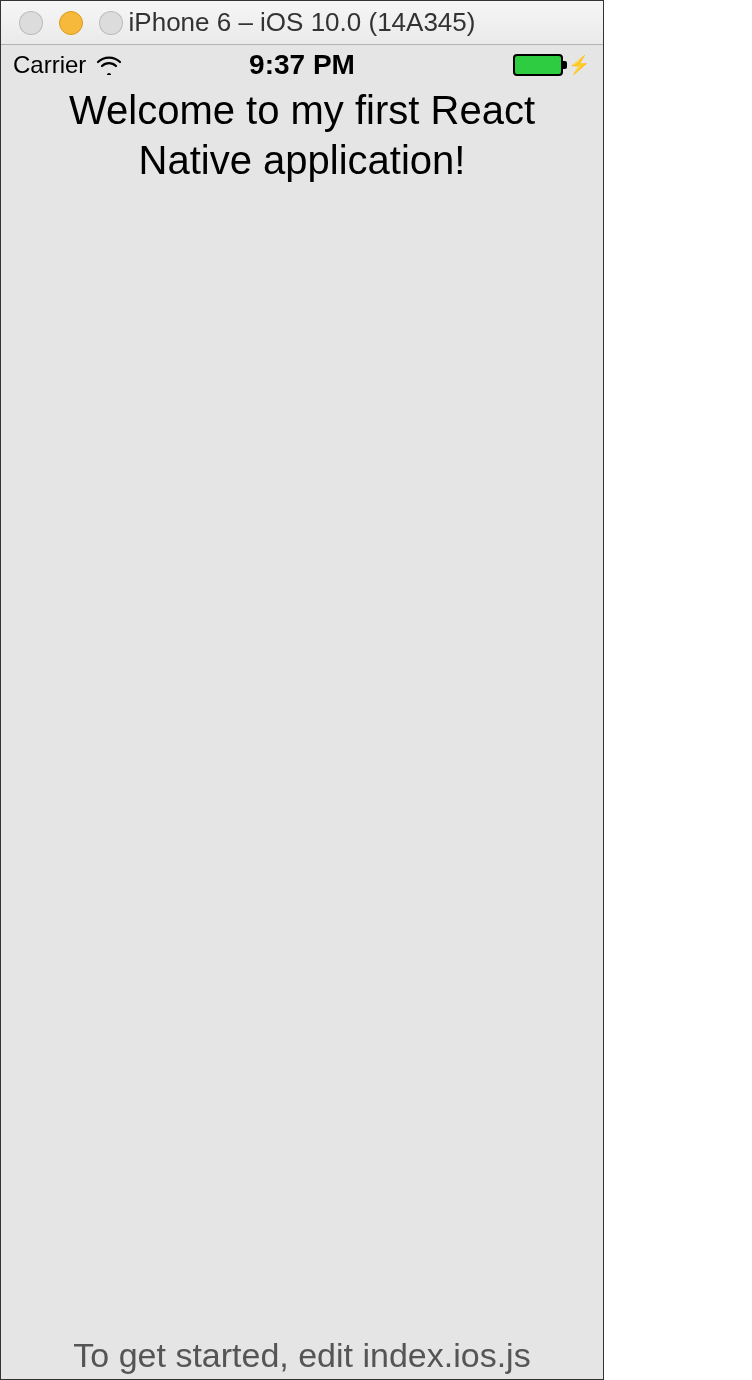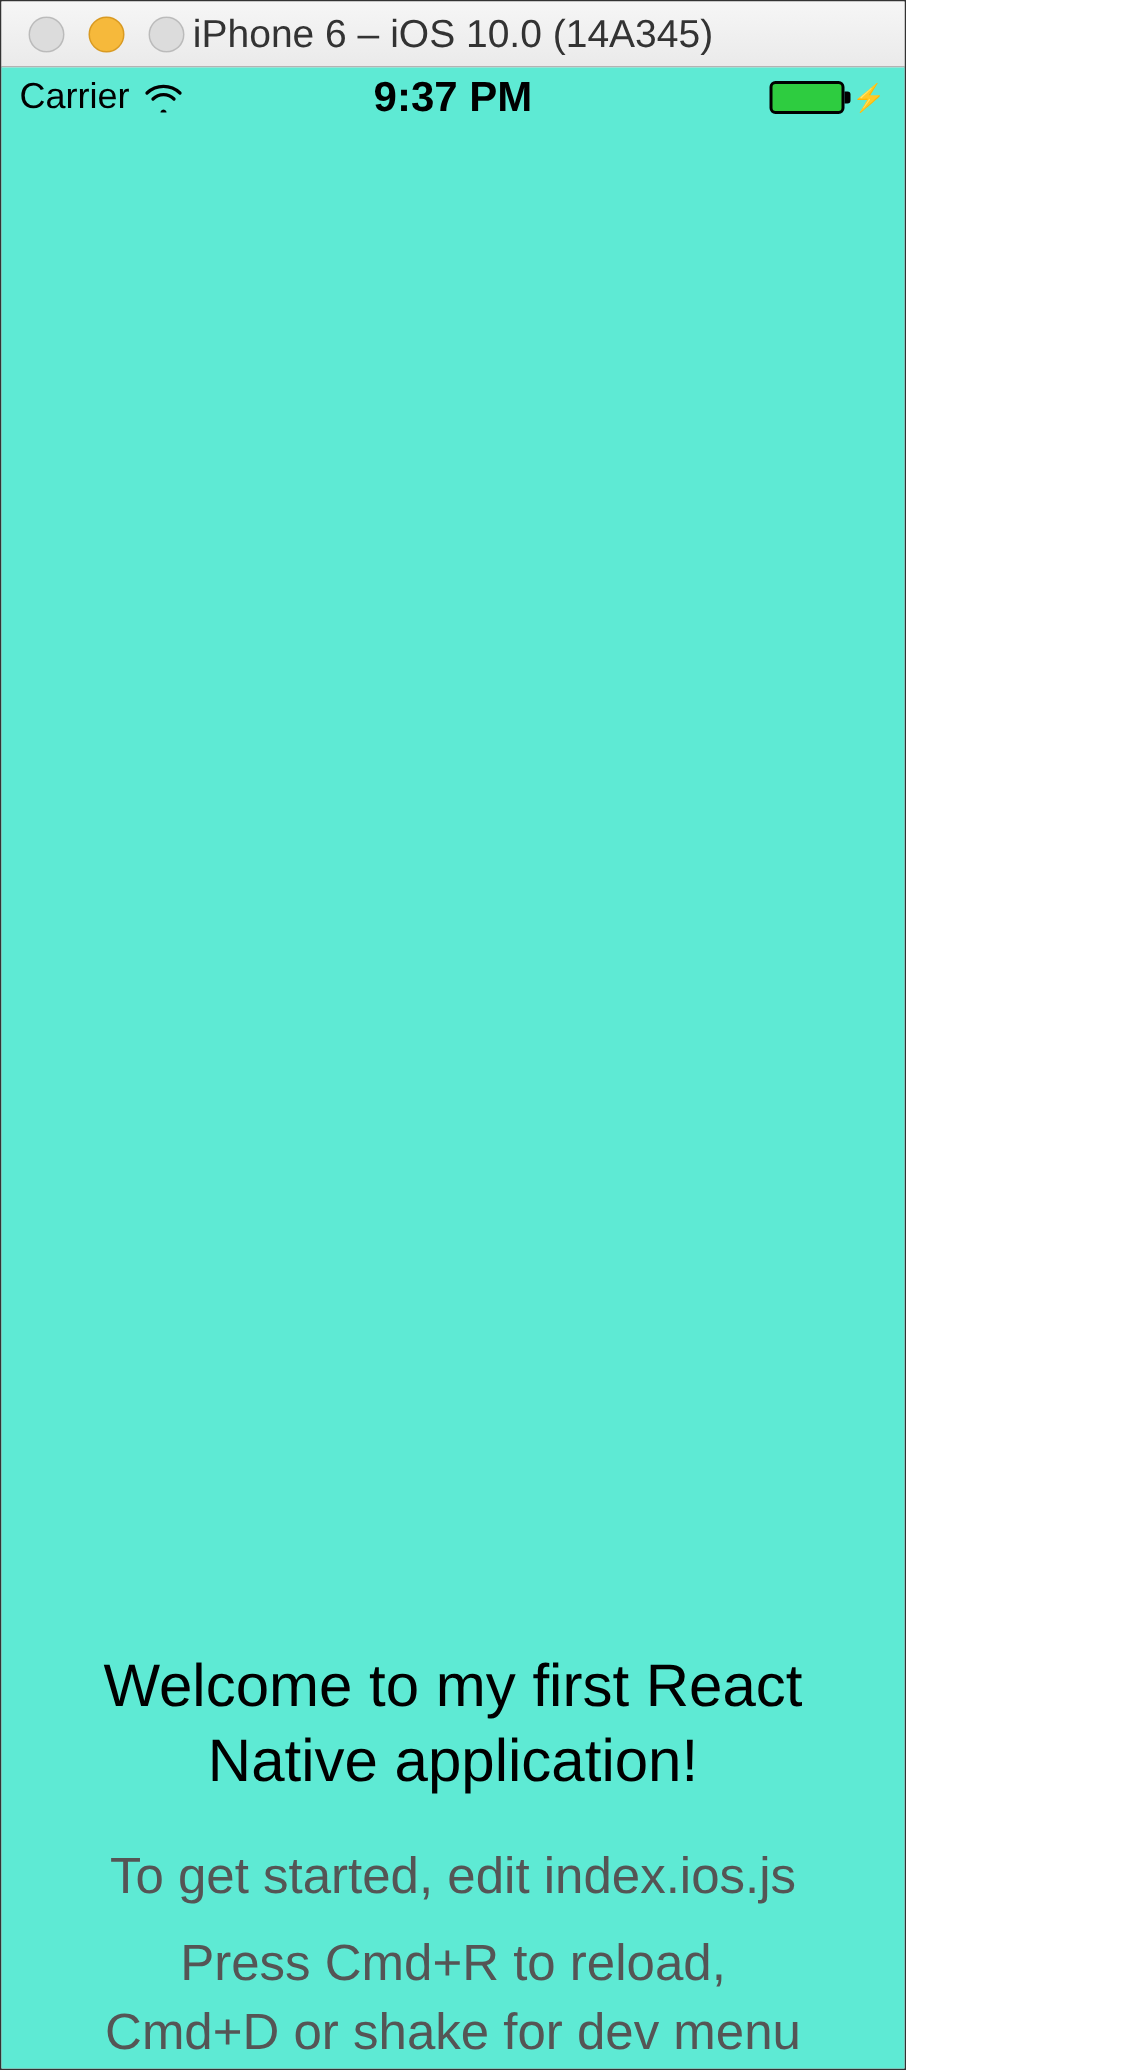--- a/index.html
+++ b/index.html
@@ -50,21 +50,21 @@
       left: 0;
       right: 0;
       text-align: center;
       font-size: 26px;
       font-weight: 500;
       color: #333;
       pointer-events: none;
     }
     .device-screen {
       flex: 1;
-      background: #5eead4;
+      background: #e5e5e5;
       display: flex;
       flex-direction: column;
       position: relative;
     }
     .status-bar {
       height: 40px;
       display: flex;
       align-items: center;
       justify-content: space-between;
       padding: 0 12px;
@@ -111,21 +111,21 @@
     }
     .bolt {
       font-size: 18px;
       line-height: 1;
     }
     .app-content {
       flex: 1;
       display: flex;
       flex-direction: column;
       align-items: center;
-      justify-content: flex-end;
+      justify-content: space-between;
       text-align: center;
       padding: 0 30px;
       gap: 12px;
     }
     .welcome {
       font-size: 40px;
       font-weight: 400;
       color: #000;
       line-height: 1.25;
       margin-bottom: 18px;
@@ -166,18 +166,17 @@
       <div class="status-center">9:37 PM</div>
       <div class="status-right">
         <div class="battery"></div>
         <span class="bolt">⚡</span>
       </div>
     </div>
 
     <div class="app-content">
       <div class="welcome">Welcome to my first React Native application!</div>
       <div class="instructions">To get started, edit index.ios.js</div>
-      <div class="instructions">Press Cmd+R to reload,<br>Cmd+D or shake for dev menu</div>
     </div>
 
   </div>
 
 </div>
 
 </body></html>

